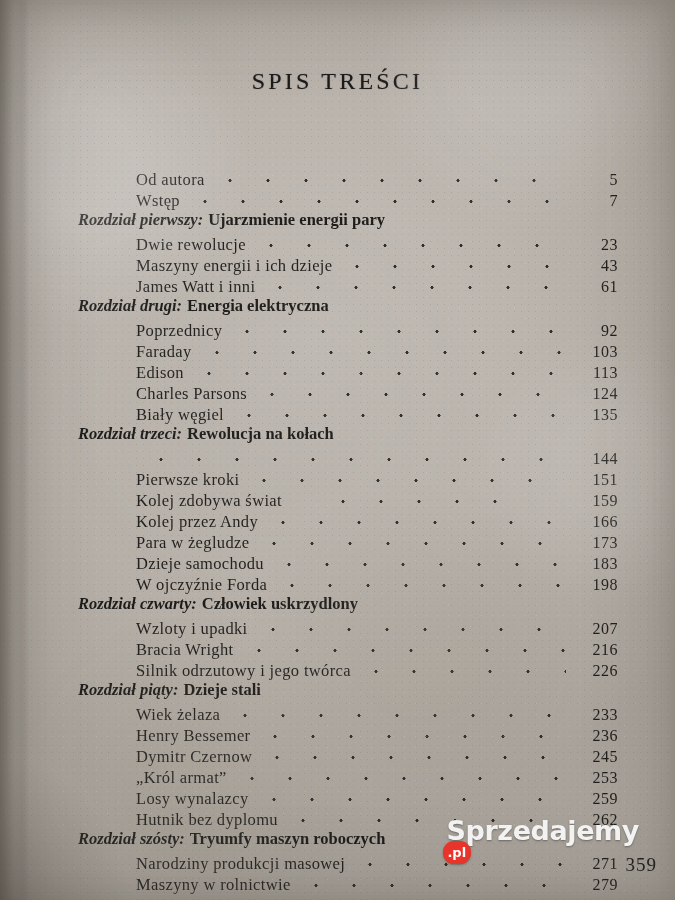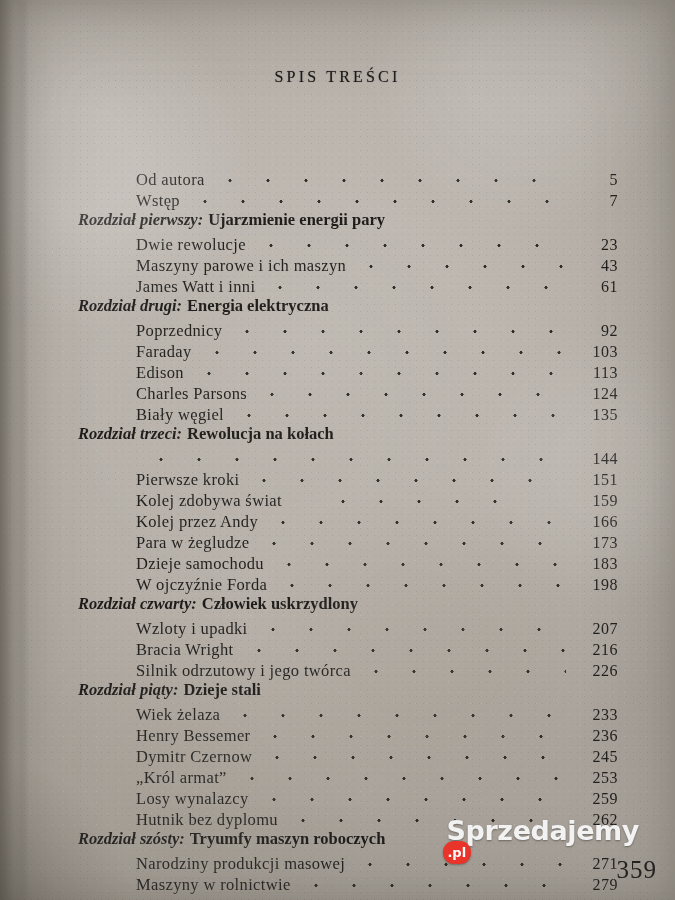--- a/index.html
+++ b/index.html
@@ -101,21 +101,21 @@
   .sheet {
     position: absolute;
     inset: 0;
   }
   .toc-title {
     position: absolute;
     top: 68px;
     left: 0;
     width: 675px;
     text-align: center;
-    font-size: 16px;
+    font-size: 24px;
     letter-spacing: 3.2px;
     color: #1d1c1a;
     text-shadow: 0 0 1px rgba(35,32,28,.5);
   }
 
   .toc-list {
     position: absolute;
     top: 168px;
     left: 78px;
     width: 540px;
@@ -204,22 +204,22 @@
     font-weight: 700;
     font-size: 13px;
     line-height: 1;
     padding: 5px 5px 5px 4px;
     border-radius: 11px;
     box-shadow: 0 1px 2px rgba(40,36,32,.4);
   }
   .folio {
     position: absolute;
     right: 18px;
-    bottom: 16px;
-    font-size: 25px;
+    bottom: 24px;
+    font-size: 19px;
     letter-spacing: 1px;
     color: #232220;
     margin-top: 11px;
   }
 </style>
 </head>
 <body>
 
 <div id="page">
 
@@ -240,21 +240,21 @@
           <span class="leader"></span>
           <span class="pageno">7</span>
         </div>
         <div class="chapter gap-before"><span class="ch-num">Rozdział pierwszy:</span><span class="ch-name">Ujarzmienie energii pary</span></div>
         <div class="entry" style="height: 21px;">
           <span class="label">Dwie rewolucje</span>
           <span class="leader"></span>
           <span class="pageno">23</span>
         </div>
         <div class="entry" style="height: 21px;">
-          <span class="label">Maszyny parowe i ich maszyn</span>
+          <span class="label">Maszyny energii i ich dzieje</span>
           <span class="leader"></span>
           <span class="pageno">43</span>
         </div>
         <div class="entry" style="height: 21px;">
           <span class="label">James Watt i inni</span>
           <span class="leader"></span>
           <span class="pageno">61</span>
         </div>
         <div class="chapter gap-before"><span class="ch-num">Rozdział drugi:</span><span class="ch-name">Energia elektryczna</span></div>
         <div class="entry" style="height: 21px;">

